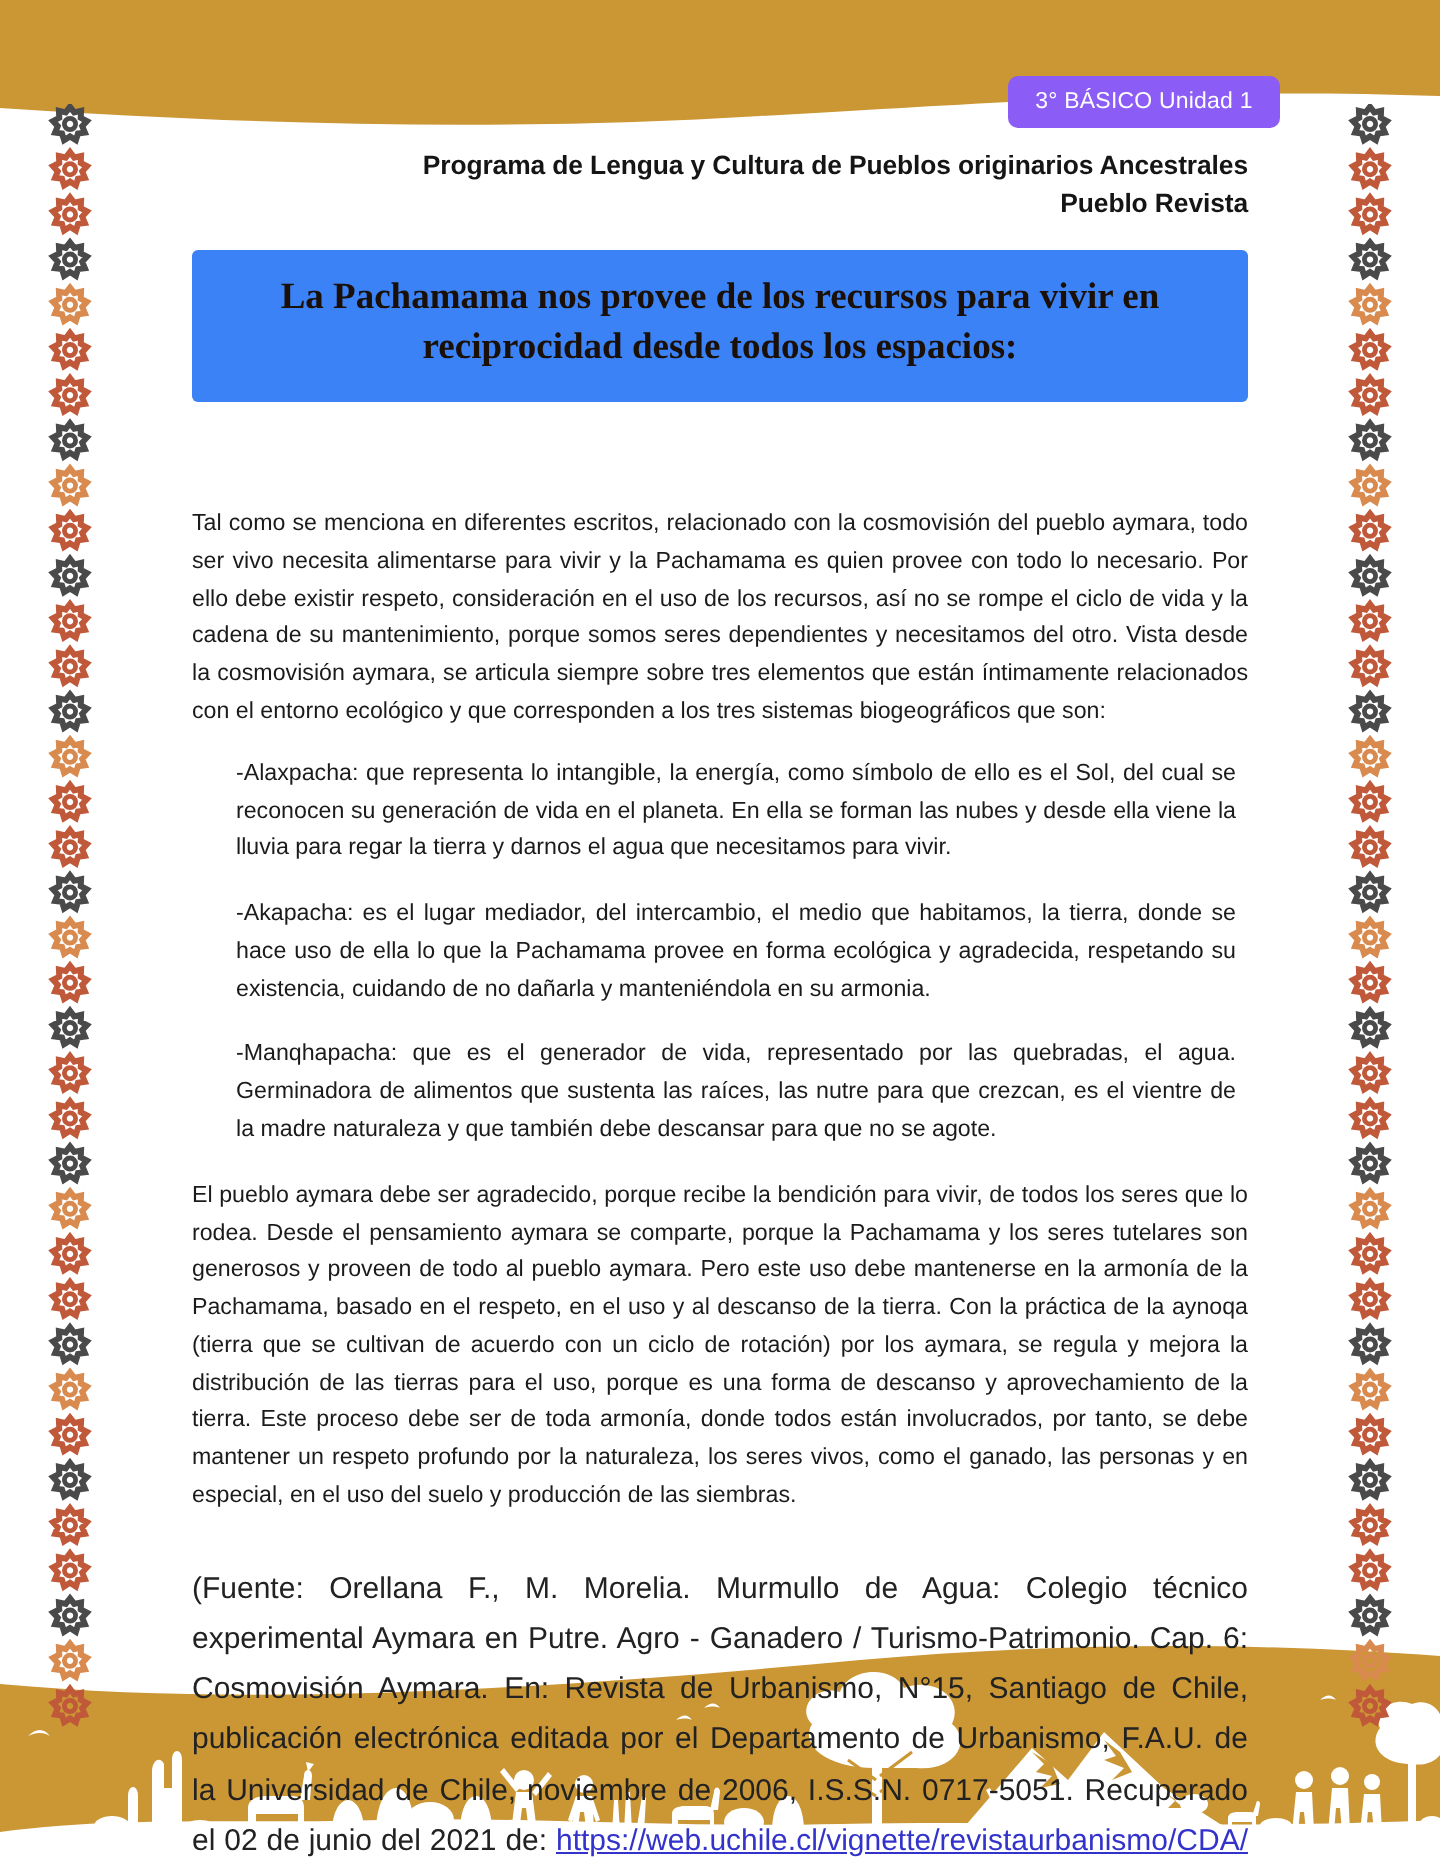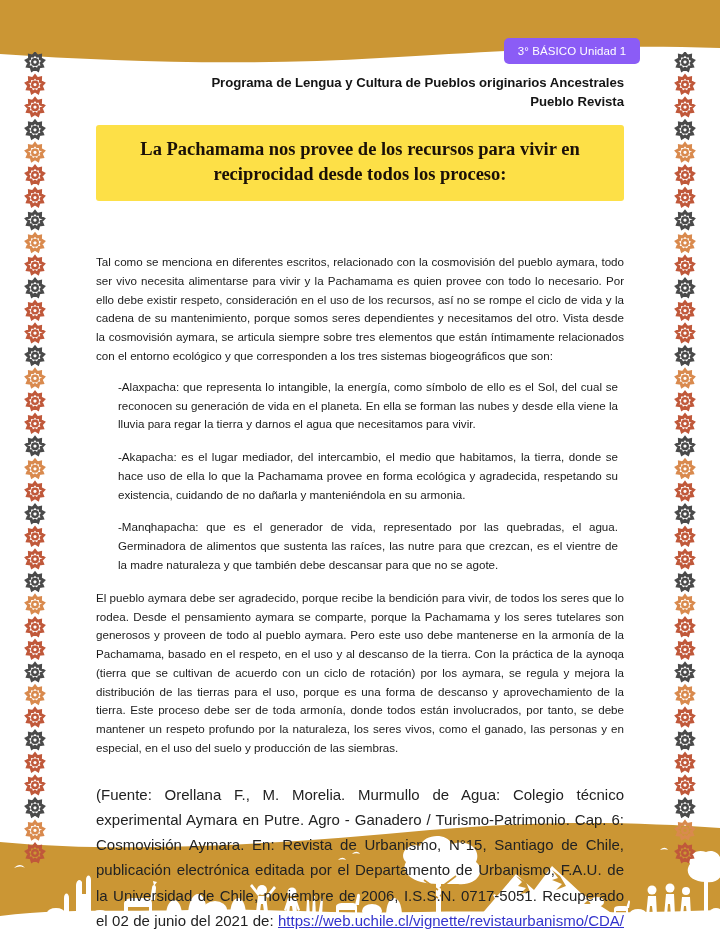--- a/index.html
+++ b/index.html
@@ -95,21 +95,21 @@
     text-align: right;
     font-weight: bold;
     font-size: 13.2px;
     line-height: 1.42;
     color: #151515;
     margin: 0 0 14px 0;
     letter-spacing: -0.05px;
   }
 
   .title-banner {
-    background: #fde047;
+    background: #3b82f6;
     border-radius: 3px;
     padding: 12px 20px 14px 20px;
     margin: 0 0 52px 0;
     text-align: center;
   }
   .title-banner .title-text {
     font-family: "Liberation Serif", serif;
     font-weight: bold;
     font-size: 18.5px;
     line-height: 1.34;
@@ -579,21 +579,21 @@
 
   <div class="content">
 
     <div class="doc-heading">
       <span>Programa de Lengua y Cultura de Pueblos originarios Ancestrales</span><br>
       <span>Pueblo Revista</span>
     </div>
 
     <div class="title-banner">
       <span class="title-text">La Pachamama nos provee de los recursos para vivir en</span>
-      <span class="title-text">reciprocidad desde todos los proceso:</span>
+      <span class="title-text">reciprocidad desde todos los espacios:</span>
     </div>
 
     <p class="body-par"><span>Tal como se menciona en diferentes escritos, relacionado con la cosmovisión del pueblo aymara, todo ser vivo necesita alimentarse para vivir y la </span><b>Pachamama</b><span> es quien provee con todo lo necesario. Por ello debe existir respeto, consideración en el uso de los recursos, así no se rompe el ciclo de vida y la cadena de su mantenimiento, porque somos seres dependientes y necesitamos del otro. Vista desde la cosmovisión aymara, se articula siempre sobre tres elementos que están íntimamente relacionados con el entorno ecológico y que corresponden a los tres sistemas biogeográficos que son:</span></p>
 
     <div class="indent-block">
 
       <p class="body-par gap-before"><b>-Alaxpacha</b><span>: que representa lo intangible, la energía, como símbolo de ello es el Sol, del cual se reconocen su generación de vida en el planeta. En ella se forman las nubes y desde ella viene la lluvia para regar la tierra y darnos el agua que necesitamos para vivir.</span></p>
 
       <p class="body-par"><b>-Akapacha</b><span>: es el lugar mediador, del intercambio, el medio que habitamos, la tierra, donde se hace uso de ella lo que la </span><b>Pachamama</b><span> provee en forma ecológica y agradecida, respetando su existencia, cuidando de no dañarla y manteniéndola en su armonia.</span></p>
 

